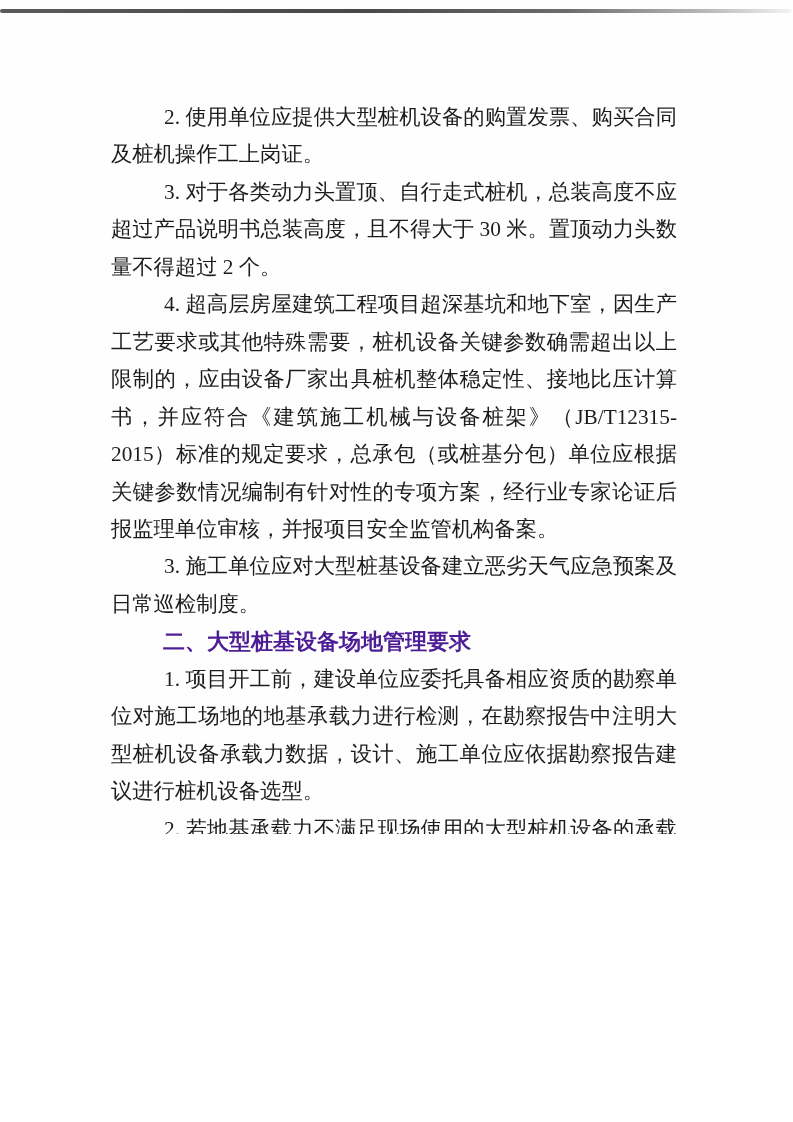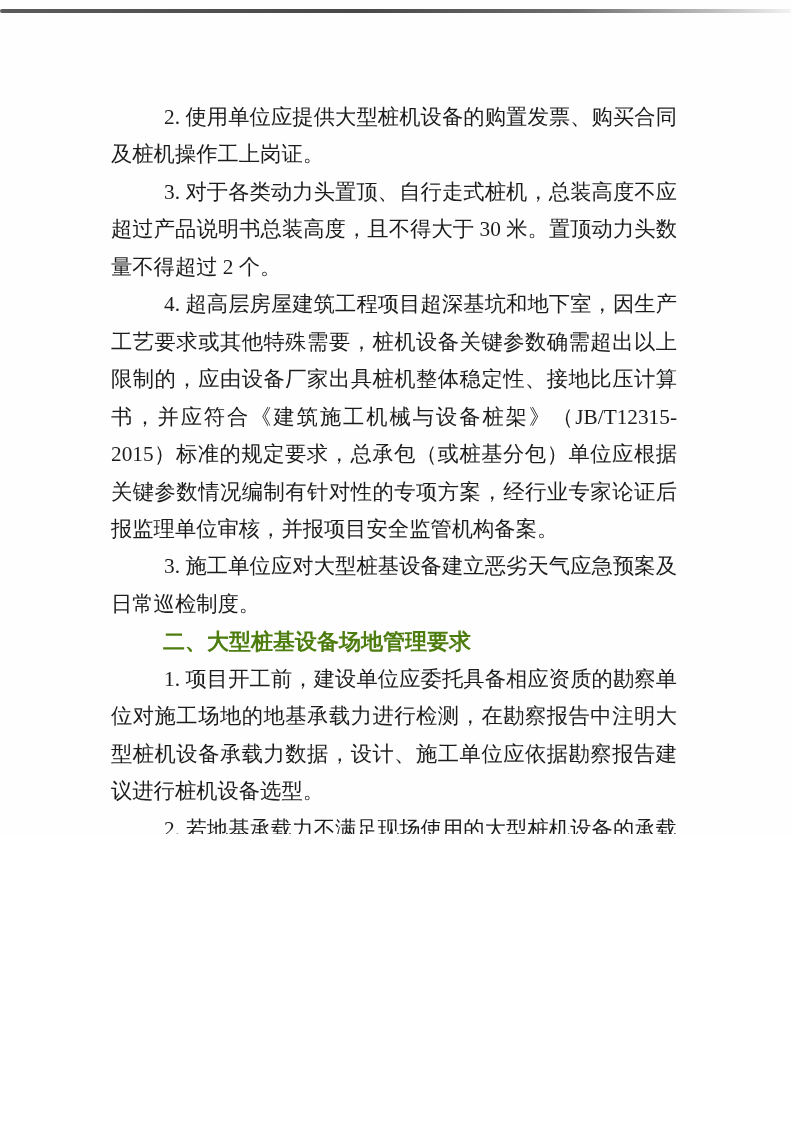--- a/index.html
+++ b/index.html
@@ -47,21 +47,21 @@
     text-indent: 53px;
     word-break: break-word;
   }
   .heading {
     margin: 0;
     font-family: "Liberation Sans", "DejaVu Sans", sans-serif;
     font-weight: bold;
     font-size: 22px;
     line-height: 37.45px;
     text-indent: 52px;
-    color: #4d7c0f;
+    color: #4c1d95;
   }
   .page-number {
     position: absolute;
     top: 1046px;
     left: 0;
     width: 100%;
     text-align: center;
     font-size: 18px;
     line-height: 22px;
     color: #222;

